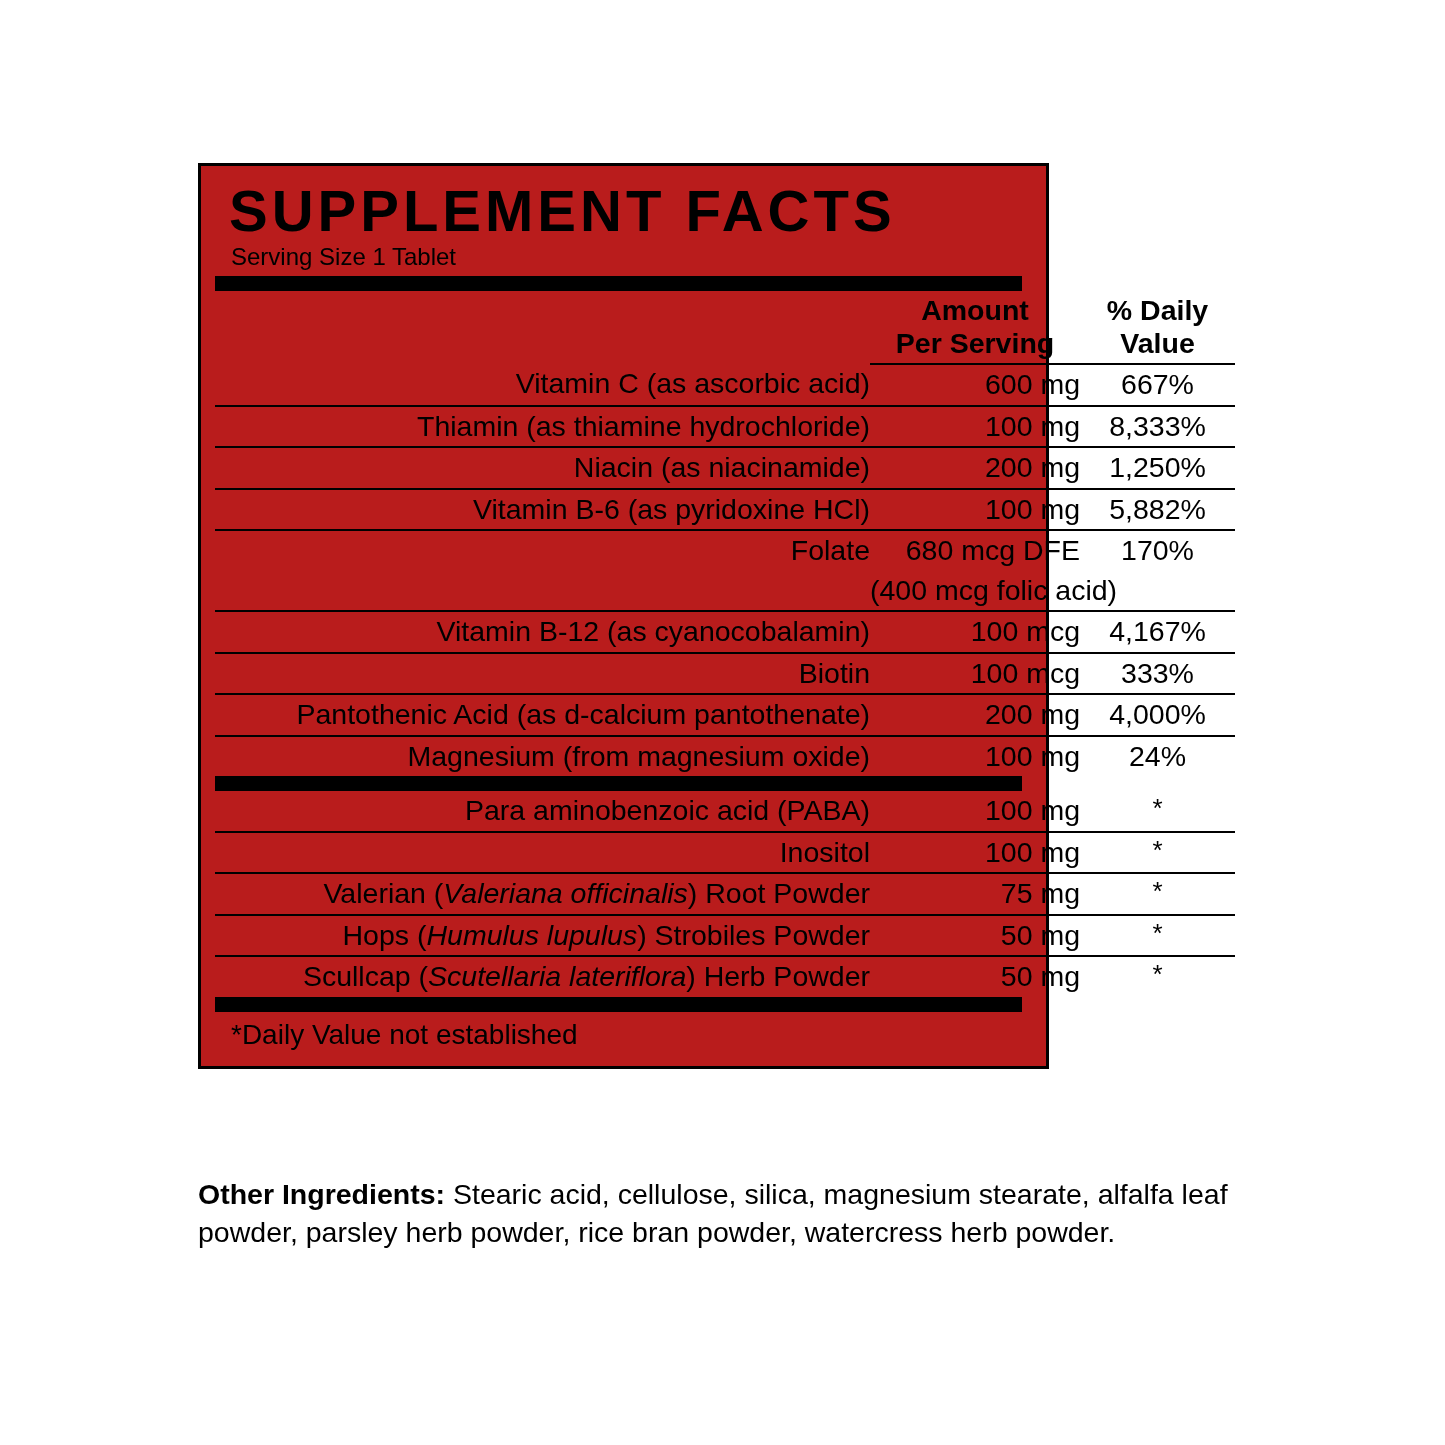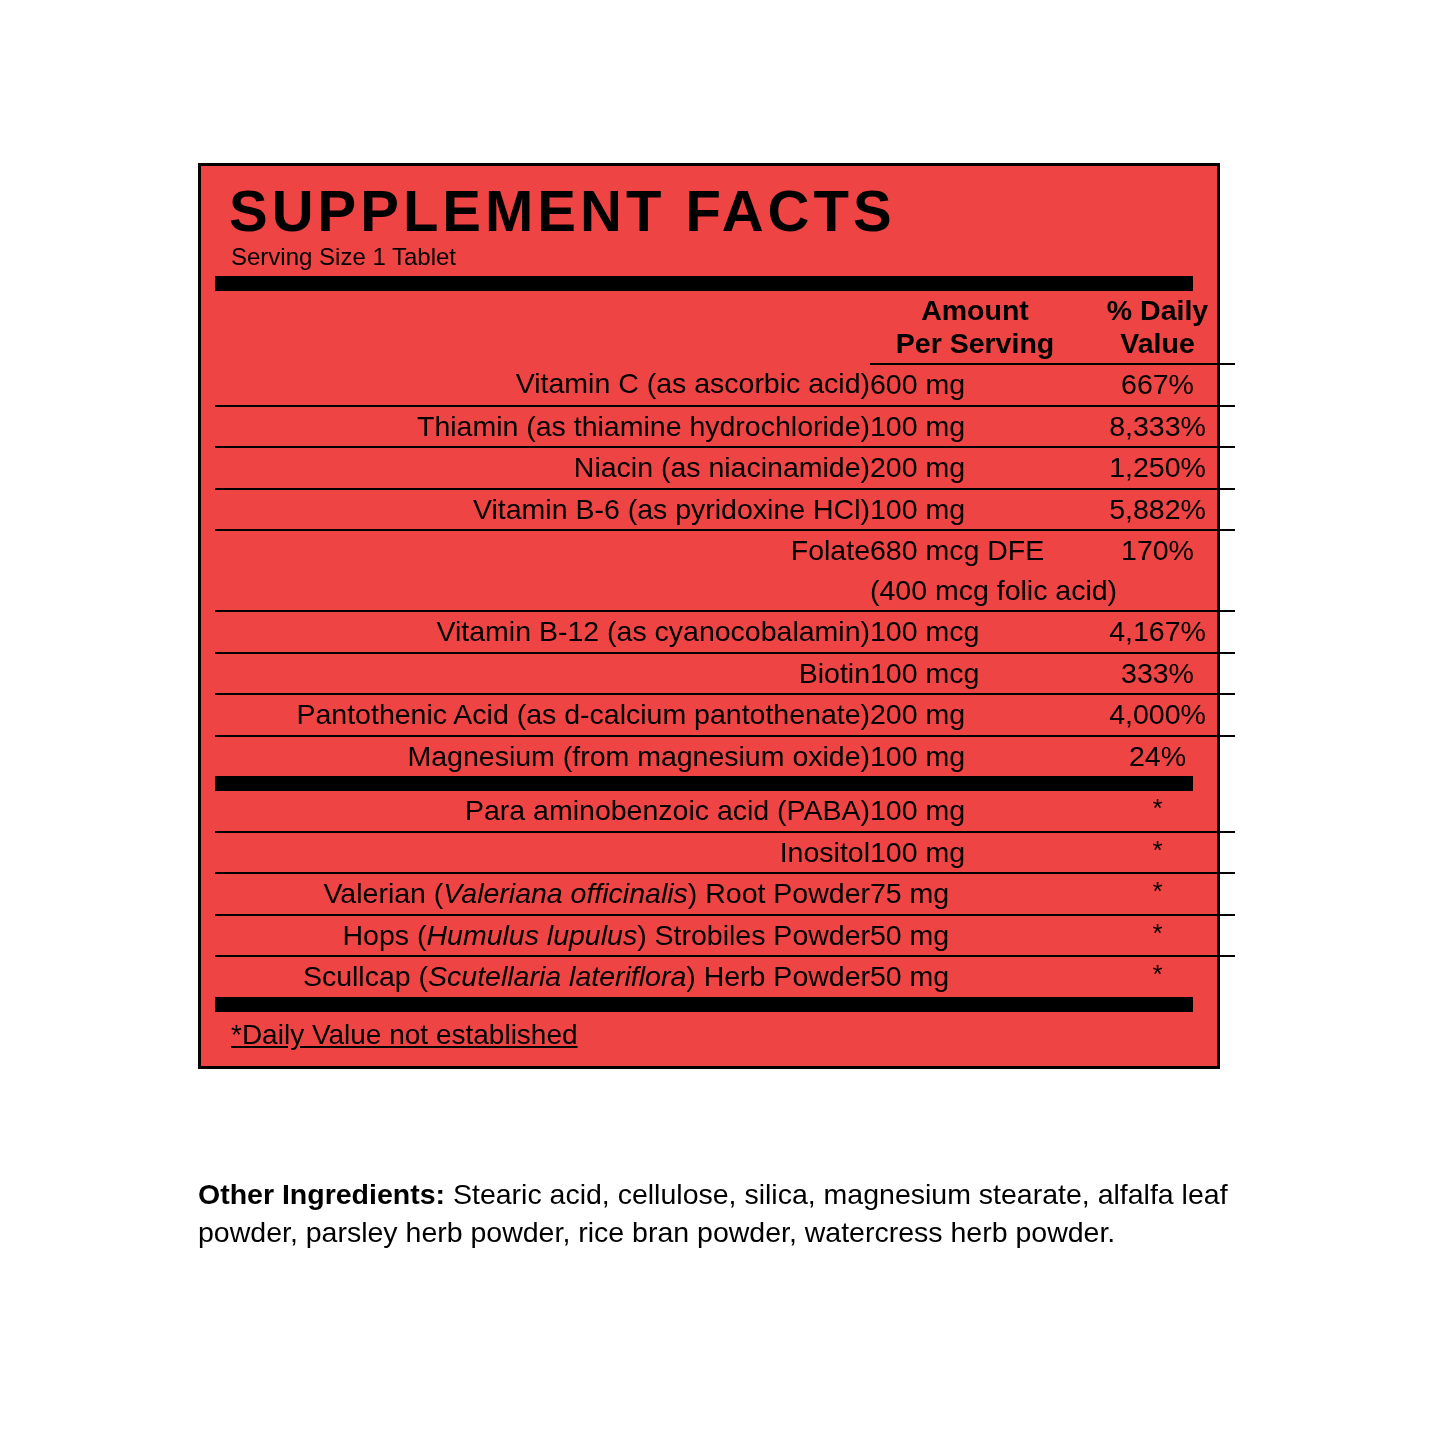--- a/index.html
+++ b/index.html
@@ -13,25 +13,25 @@
     font-family: "Liberation Sans", sans-serif;
     color: #000000;
     position: relative;
     overflow: hidden;
   }
 
   .panel {
     position: absolute;
     left: 198px;
     top: 163px;
-    width: 1022px;
+    width: 851px;
     box-sizing: border-box;
     border: 3px solid #000;
     padding: 10px 24px 14px 14px;
-    background: #ef4444;
+    background: #b91c1c;
   }
 
   .title {
     font-size: 58px;
     font-weight: bold;
     letter-spacing: 4px;
     line-height: 1.0;
     margin: 6px 0 2px 14px;
     white-space: nowrap;
   }
@@ -64,21 +64,21 @@
 
   table.facts td {
     padding: 3px 0 4px 0;
     vertical-align: top;
     line-height: 1.14;
     border-bottom: 2px solid #000;
   }
   table.facts tr.no-rule td { border-bottom: none; }
 
   td.name { padding-left: 14px; text-align: right; }
-  td.amt  { text-align: left; }
+  td.amt  { text-align: right; }
   td.dv   { text-align: center; }
 
   .hdr td {
     font-weight: bold;
     text-align: center;
     border-bottom: 2px solid #000;
     padding-top: 6px;
     padding-bottom: 4px;
     line-height: 1.12;
   }
@@ -88,21 +88,20 @@
 
   .folate-sub {
     text-align: right;
     padding-right: 8px;
   }
 
   .footnote {
     font-size: 28px;
     padding: 8px 0 2px 16px;
     line-height: 1.1;
-    text-decoration: underline;
   }
 
   .other {
     position: absolute;
     left: 198px;
     top: 1175px;
     width: 1055px;
     font-size: 28.5px;
     line-height: 1.35;
   }

